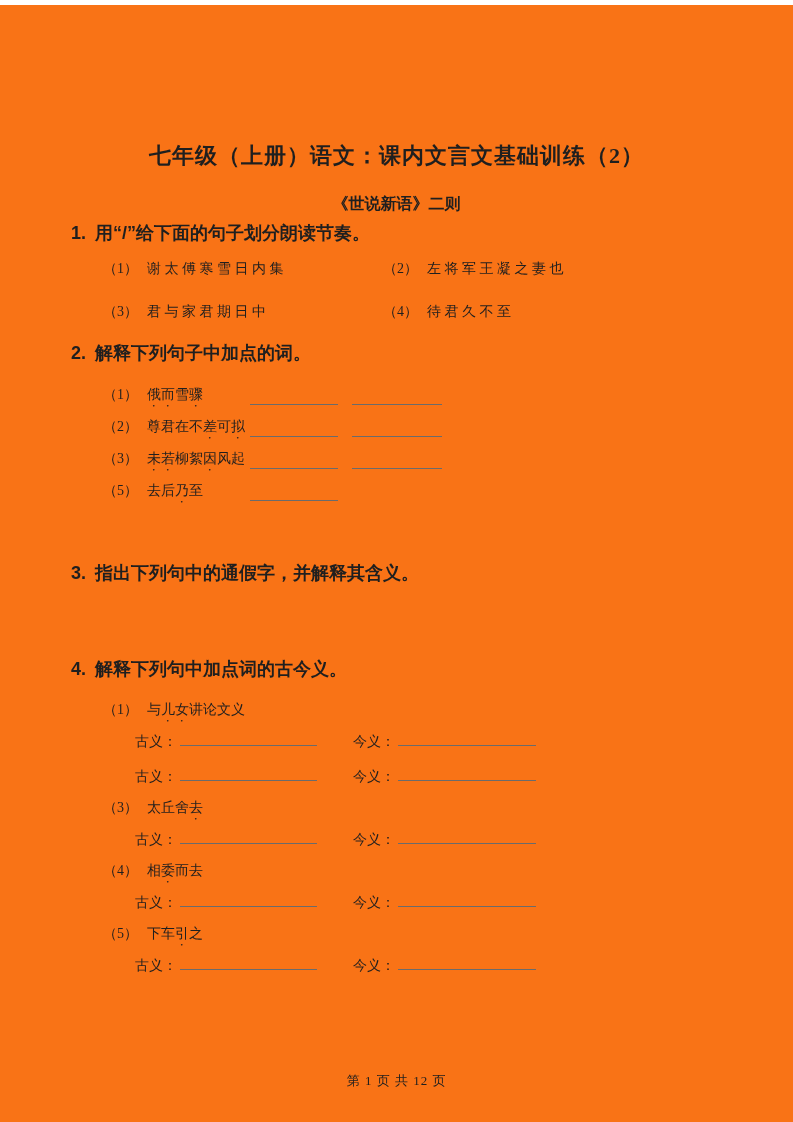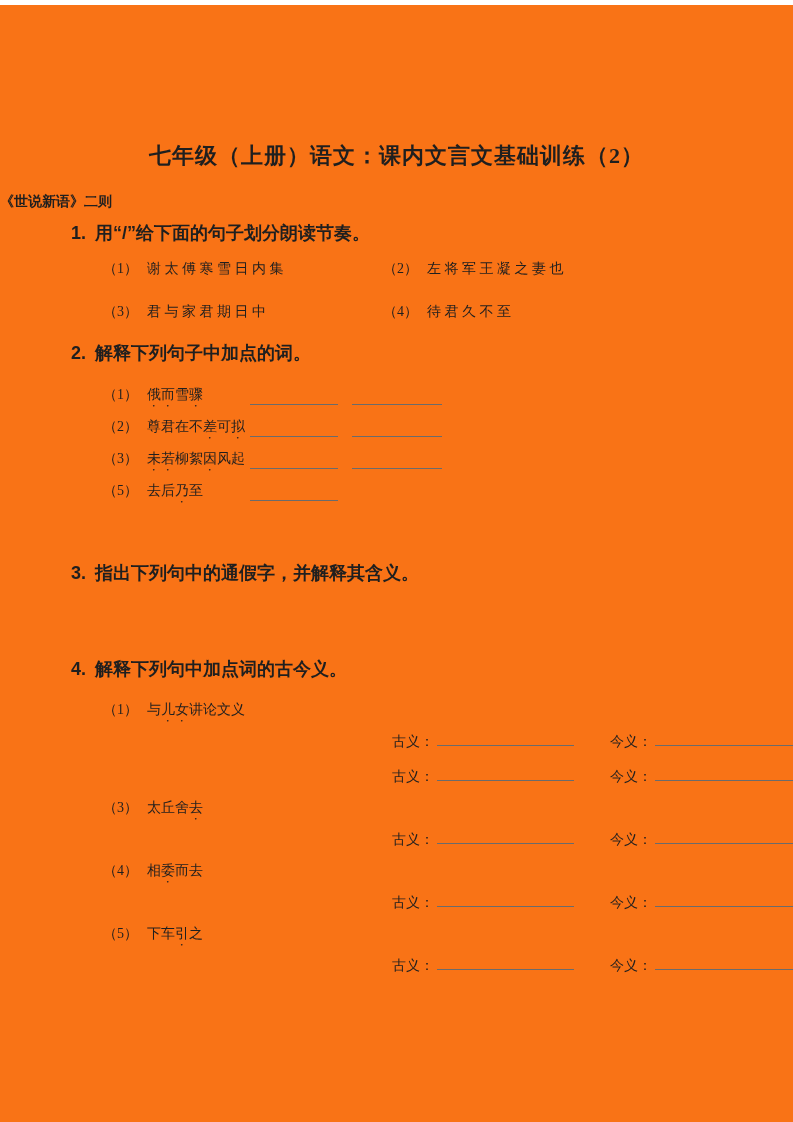--- a/index.html
+++ b/index.html
@@ -9,22 +9,22 @@
     background:#f97316; color:#1f1f1f; overflow:hidden;
     font-family:"Liberation Serif","DejaVu Serif",serif;
     font-size:14px; line-height:1.2;
   }
   .sec { position:absolute; left:0; right:0; }
   .doc-title {
     position:absolute; top:138px; left:0; width:100%; text-align:center;
     font-size:22px; font-weight:700; letter-spacing:1px;
   }
   .doc-subtitle {
-    position:absolute; top:189px; left:0; width:100%; text-align:left;
-    font-size:14px; font-weight:700;
+    position:absolute; top:189px; left:0; width:100%; text-align:center;
+    font-size:16px; font-weight:700;
   }
   .q-header {
     margin-left:71px; font-weight:700; font-size:18px;
     font-family:"Liberation Sans","DejaVu Sans",sans-serif;
   }
   .q-header .qnum { margin-right:9px; }
   
   .q1-grid {
     margin:16px 0 0 103px; display:grid;
     grid-template-columns:280px 1fr; row-gap:27px; font-size:14px;
@@ -44,21 +44,21 @@
   .q2-item .b2 { left:249px; top:23px; width:90px; }
   
   .blank { display:inline-block; height:4px; border-bottom:1px solid #6b6b6b; }
   
   .q3-line { margin:18px 0 0 101px; }
   .q3-line .ba { width:90px; margin-left:14px; }
   .q3-line .bb { width:137px; margin-left:17px; }
   
   .q4-items { margin-top:16px; }
   .q4-l1 { margin-left:103px; height:28px; padding-top:5px; }
-  .q4-l2 { margin-left:135px; height:35px; padding-top:9px; white-space:nowrap;text-align:right; }
+  .q4-l2 { margin-left:135px; height:35px; padding-top:9px; white-space:nowrap; }
   .q4-l2 .ga { width:137px; margin-left:3px; }
   .q4-l2 .lblm { margin-left:36px; }
   .q4-l2 .gb { width:138px; margin-left:3px; }
   .page-footer {
     position:absolute; top:1068px; left:0; width:100%;
     text-align:center; font-size:13px; letter-spacing:1px;
   }
 </style>
 </head>
 <body>
@@ -131,14 +131,15 @@
       </div>
 
       <div>
         <div class="q4-l1"><span class="inum">（5）</span><span><span>下车</span><span class="em">引</span><span>之</span></span></div>
         <div class="q4-l2"><span>古义：</span><span class="blank ga"></span><span class="lblm">今义：</span><span class="blank gb"></span></div>
       </div>
 
     </div>
   </div>
 
+  <div class="page-footer">第 1 页 共 12 页</div>
 
 </div>
 
 </body></html>

